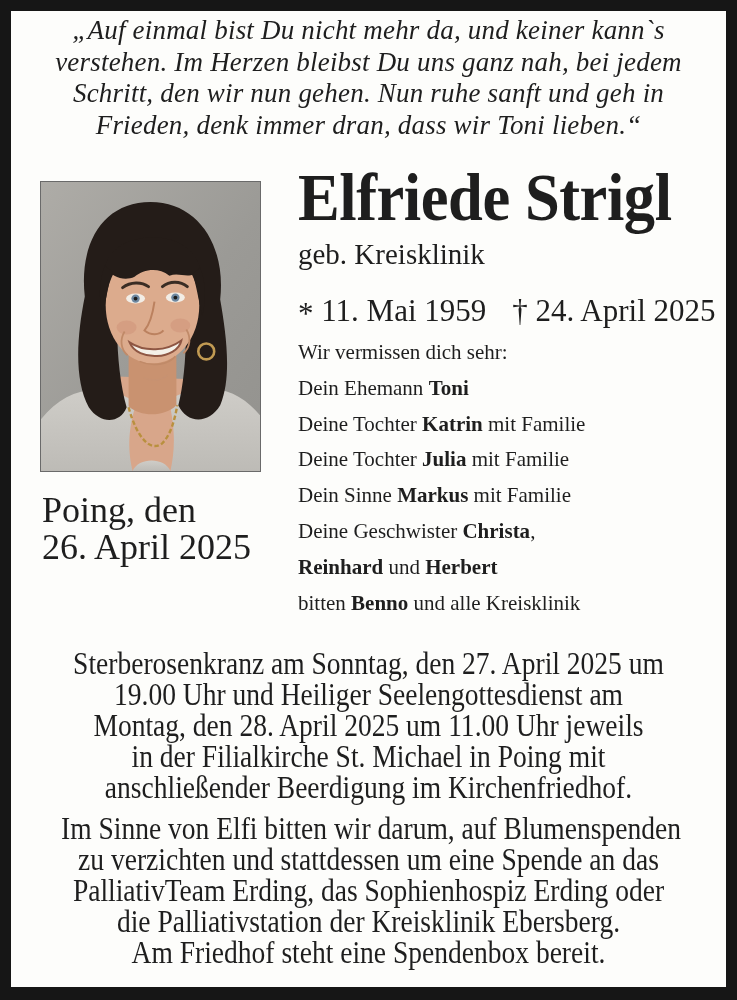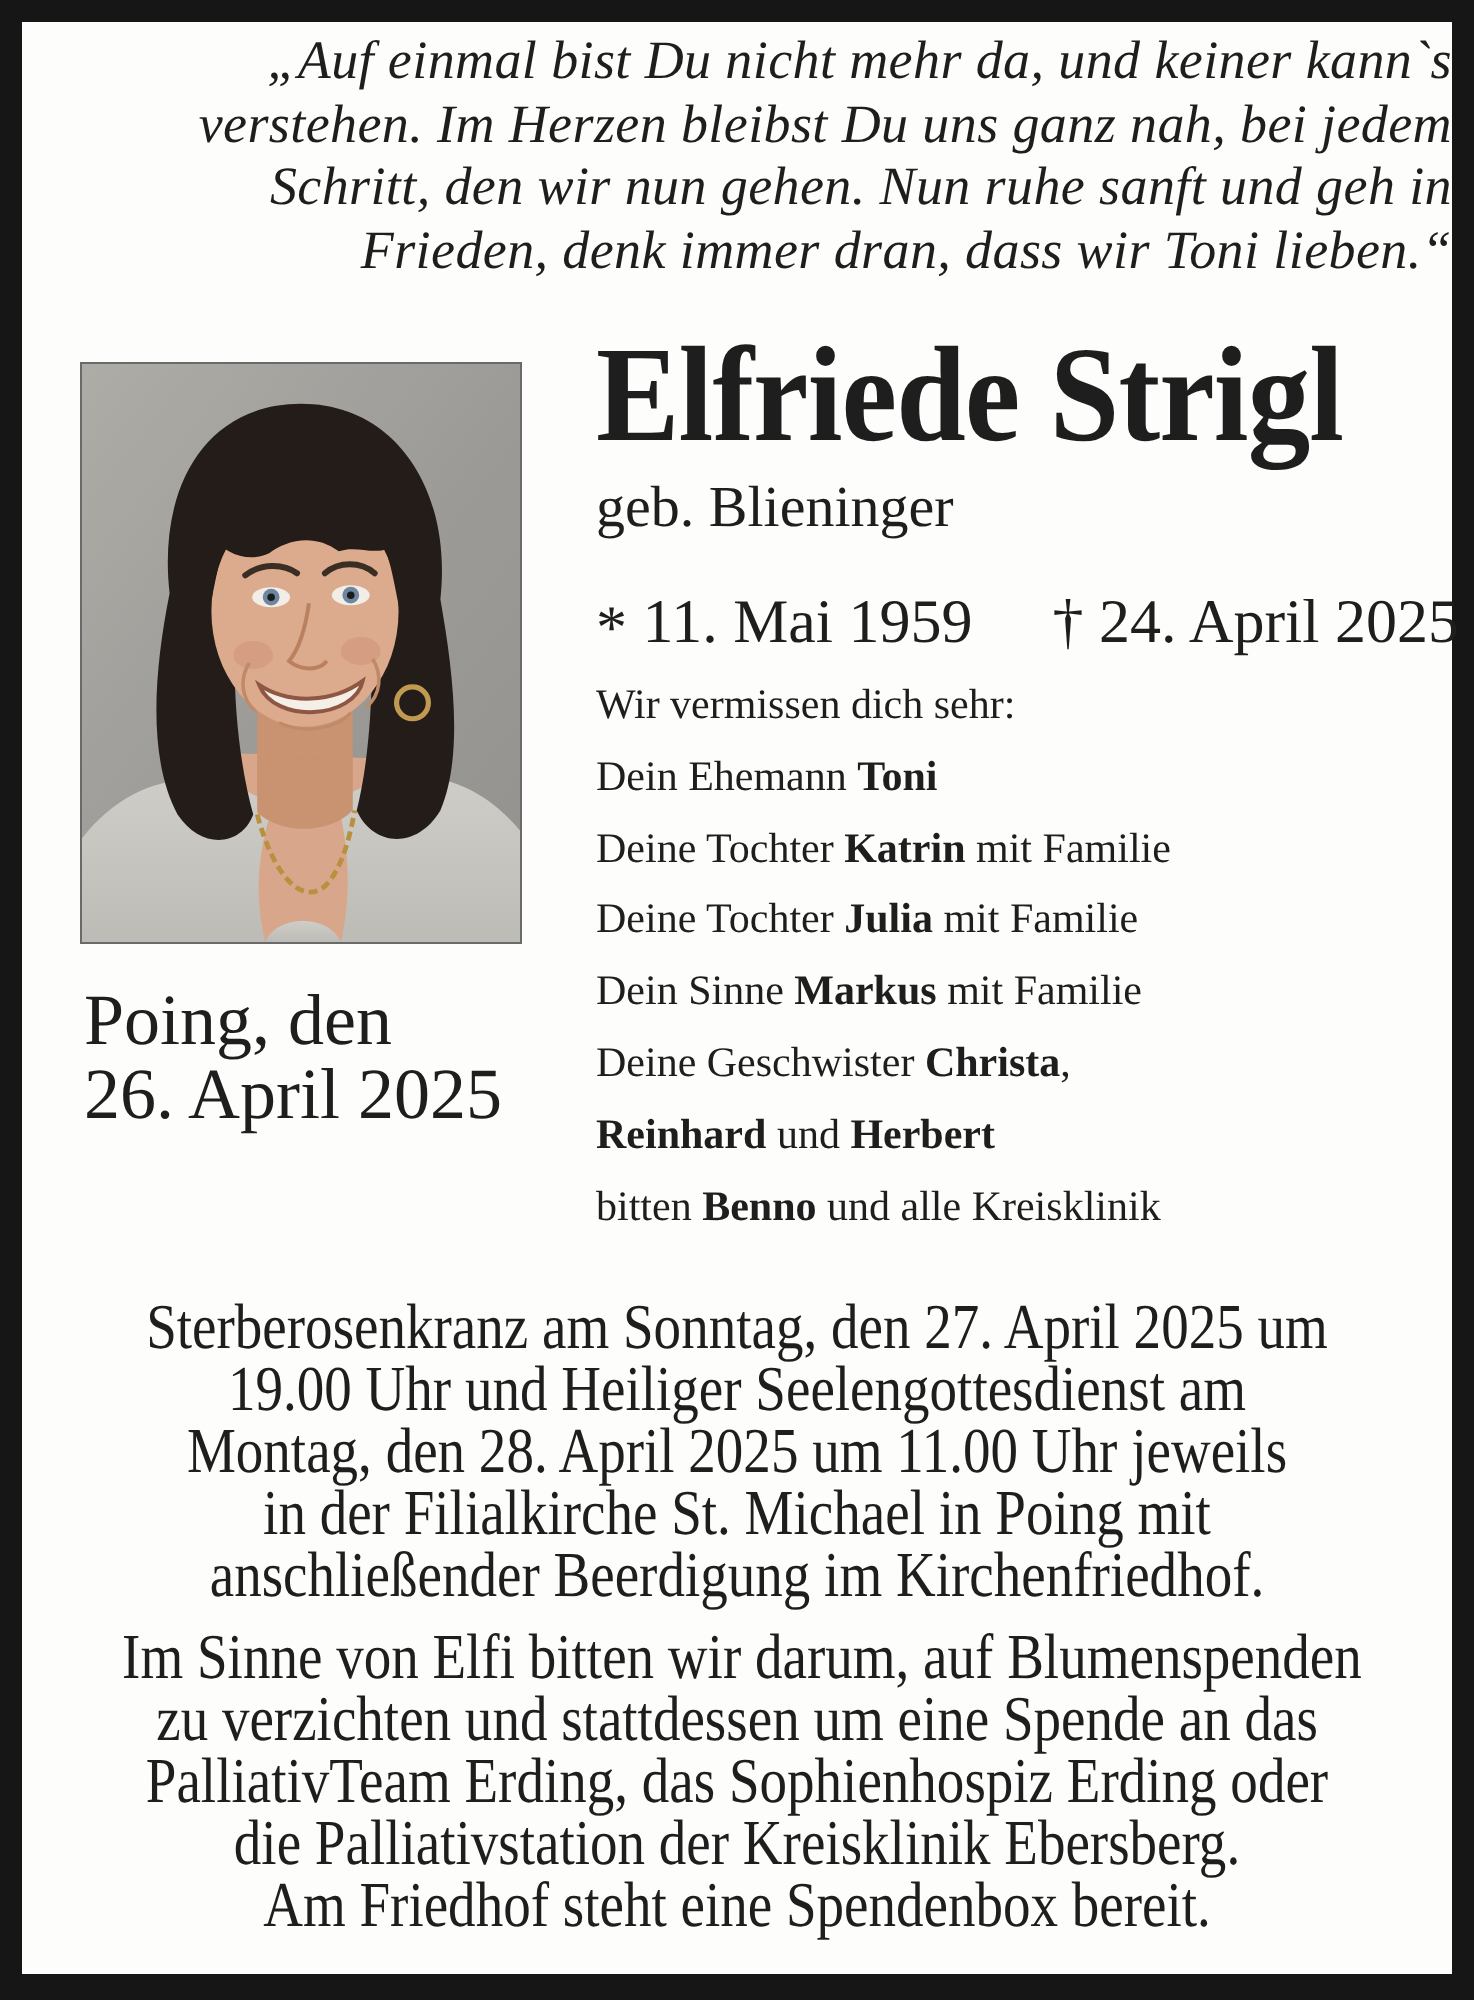--- a/index.html
+++ b/index.html
@@ -17,21 +17,21 @@
     overflow:hidden;
   }
   .paper{
     position:absolute;left:11px;top:11px;
     width:715px;height:976px;
     background:var(--paper);
   }
   
   .quote{
     position:absolute;left:0;right:0;top:4px;
-    text-align:right;
+    text-align:center;
     font-style:italic;
     font-size:27px;line-height:31.5px;
     letter-spacing:.2px;
     white-space:nowrap;
   }
   
   .photo-frame{
     position:absolute;left:29px;top:170px;
     width:221px;height:291px;
     border:1px solid #6a6a6a;
@@ -55,21 +55,21 @@
   }
   .maiden{
     position:absolute;left:287px;top:226px;
     font-size:29px;line-height:34px;
   }
   .dates{
     position:absolute;left:287px;top:282px;
     font-size:31px;line-height:36px;
     white-space:nowrap;
   }
-  .dates .birth{margin-right:40px;}
+  .dates .birth{margin-right:26px;}
   .dates .sym-star{display:inline-block;transform:translateY(3px);}
   .mourners{
     position:absolute;left:287px;top:324px;
     font-size:21px;line-height:35.8px;
     white-space:nowrap;
   }
   .mourners .b, .mourners span.b{font-weight:bold;}
   
   .announce{
     position:absolute;left:0;right:0;
@@ -157,21 +157,21 @@
       </svg>
     </div>
 
     <div class="place-date">
         <div>Poing, den</div>
         <div>26. April 2025</div>
       </div>
 
     <h1 class="name">Elfriede Strigl</h1>
 
-    <div class="maiden">geb. Blieninger</div>
+    <div class="maiden">geb. Kreisklinik</div>
 
     <div class="dates">
       <span class="birth"><span class="sym-star">*</span> <span>11. Mai 1959</span></span><span class="death"><span>†</span> <span>24. April 2025</span></span>
     </div>
 
     <div class="mourners">
       <div>Wir vermissen dich sehr:</div>
       <div>
           <div><span>Dein Ehemann </span><span class="b">Toni</span></div>
           <div><span>Deine Tochter </span><span class="b">Katrin</span><span> mit Familie</span></div>

